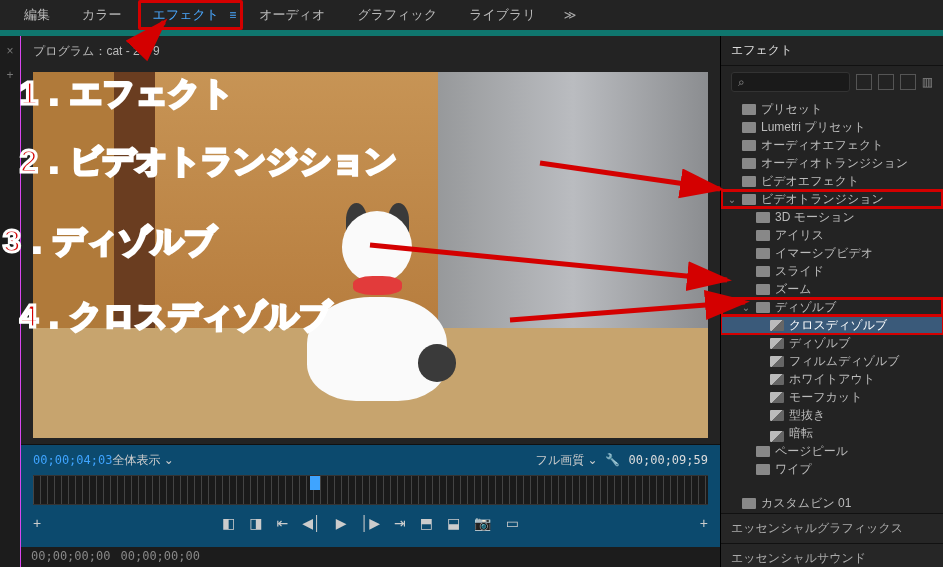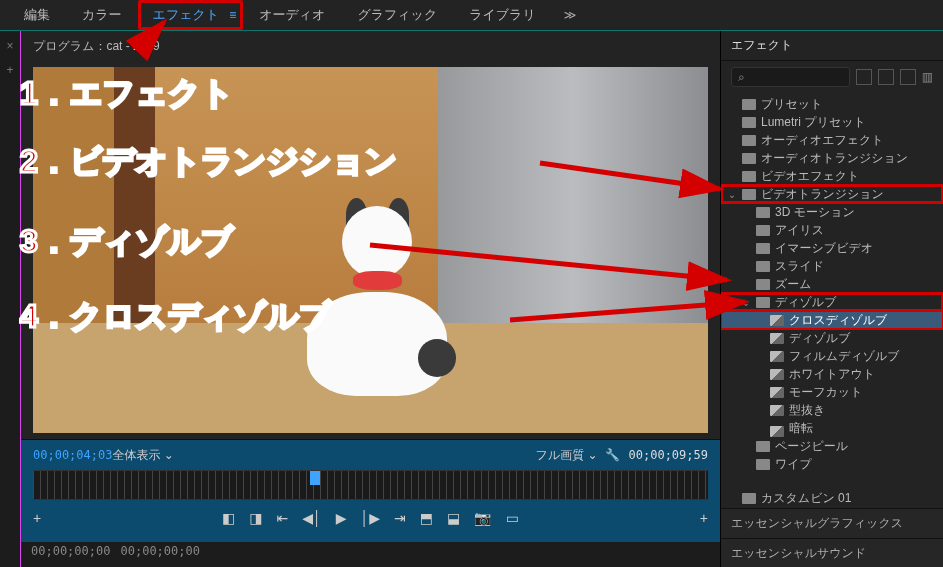--- a/index.html
+++ b/index.html
@@ -1,16 +1,16 @@
 <!DOCTYPE html>
 <html><head>
 <meta charset="utf-8">
 <style>
   html,body{margin:0;padding:0;background:#1c1c1c;font-family:"Hiragino Sans","Meiryo",sans-serif;color:#ccc;font-size:12px;width:943px;height:567px;overflow:hidden;position:relative}
-  .topbar{height:30px;background:#232323;display:flex;align-items:center;padding:0 8px;border-bottom:1px solid #0f766e}
+  .topbar{height:30px;background:#232323;display:flex;align-items:center;padding:0 8px;border-bottom:6px solid #0f766e}
   .topbar .tab{padding:4px 16px;color:#bbb;cursor:pointer;font-size:13px}
   .topbar .tab.active{color:#4aa8ff}
   .topbar .menu-icon{color:#4aa8ff;margin-left:2px}
   .topbar .more{color:#aaa;margin-left:12px}
   .redbox-tab{border:3px solid #d40000;border-radius:2px;padding:1px 4px;display:flex;align-items:center}
   .main{display:flex;height:537px}
   .leftcol{width:20px;background:#1c1c1c;display:flex;flex-direction:column;align-items:center;padding-top:8px;gap:10px}
   .leftcol div{color:#777;cursor:pointer}
   .center{flex:1;background:#232323;display:flex;flex-direction:column;border-right:1px solid #000;border-left:1px solid #d946ef}
   .prog-header{height:22px;padding:4px 12px;color:#bbb;font-size:12px;display:flex;align-items:center}
@@ -276,18 +276,18 @@
   <line x1="370" y1="245" x2="727" y2="280" stroke="#d40000" stroke-width="5" marker-end="url(#ah)"></line>
   <line x1="510" y1="320" x2="745" y2="302" stroke="#d40000" stroke-width="5" marker-end="url(#ah)"></line>
 </svg>
 
 <div class="ann" style="left:20px;top:72px">
     <div class="anntext">1．エフェクト</div>
   </div>
 <div class="ann" style="left:20px;top:140px">
     <div class="anntext">2．ビデオトランジション</div>
   </div>
-<div class="ann" style="left:20px;top:220px">
+<div class="ann" style="left:3px;top:220px">
     <div class="anntext">3．ディゾルブ</div>
   </div>
 <div class="ann" style="left:20px;top:295px">
     <div class="anntext">4．クロスディゾルブ</div>
   </div>
 
 </body></html>

